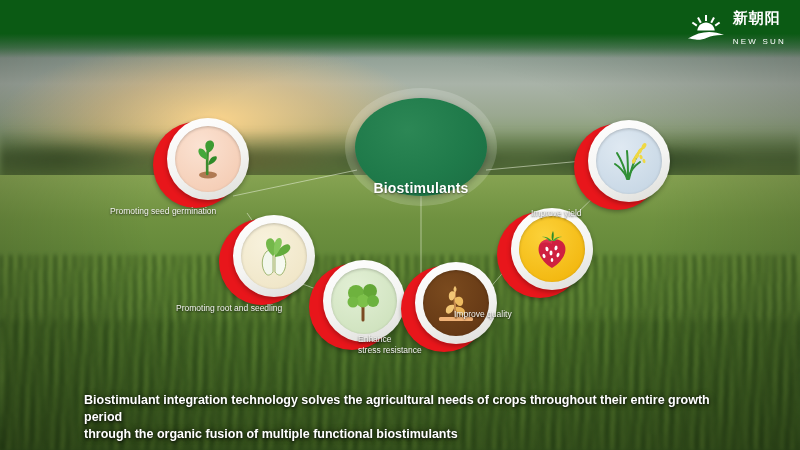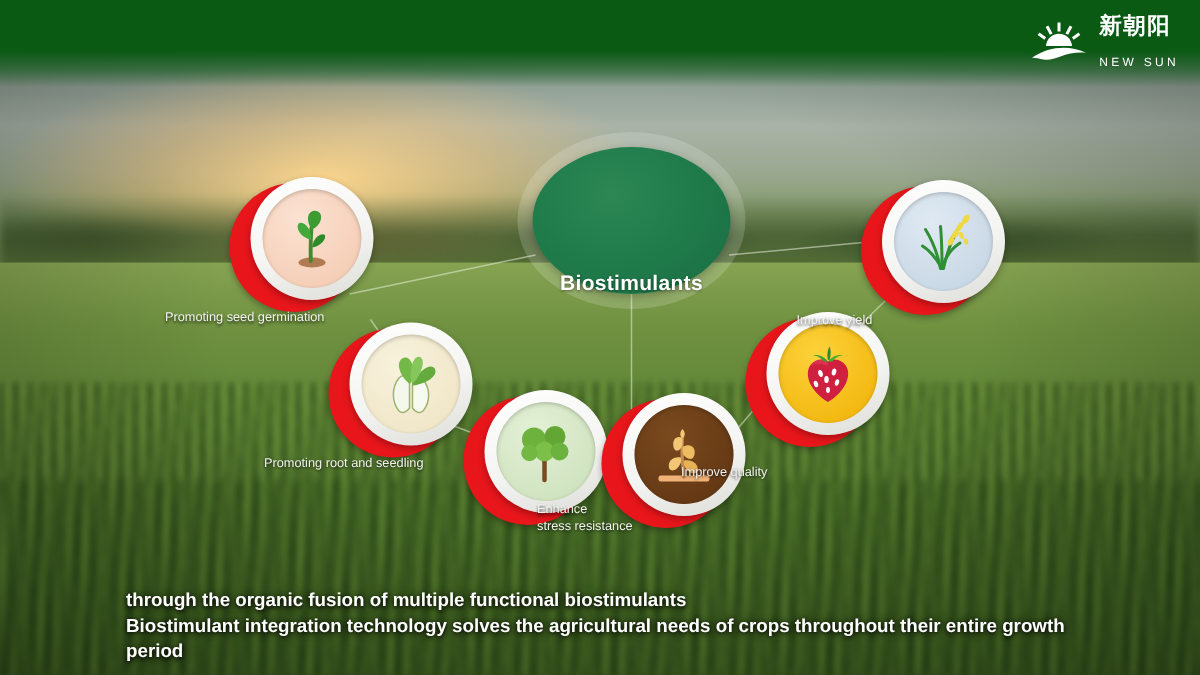--- a/index.html
+++ b/index.html
@@ -296,17 +296,17 @@
           <ellipse cx="31" cy="26" rx="1.7" ry="2.8" transform="rotate(30 31 26)"></ellipse>
           <ellipse cx="38" cy="22" rx="1.5" ry="2.4" transform="rotate(-20 38 22)"></ellipse>
           <ellipse cx="41" cy="26" rx="1.4" ry="2.2" transform="rotate(-20 41 26)"></ellipse>
         </g>
       </svg>
     </div>
     <div class="caption" style="left:-52px;top:88px;">Improve yield</div>
   </div>
 
   <div class="footer">
+    <div>Biostimulant integration technology solves the agricultural needs of crops throughout their entire growth period</div>
     <div>through the organic fusion of multiple functional biostimulants</div>
-    <div>Biostimulant integration technology solves the agricultural needs of crops throughout their entire growth period</div>
   </div>
 
 </div>
 
 </body></html>

